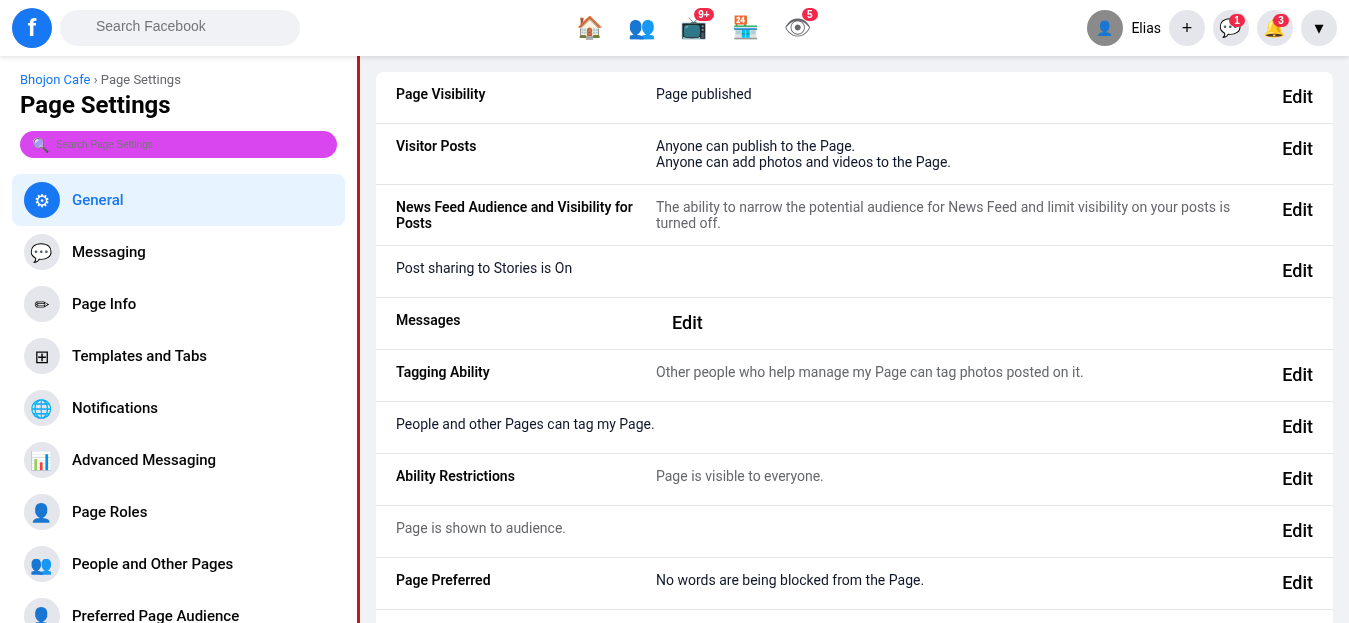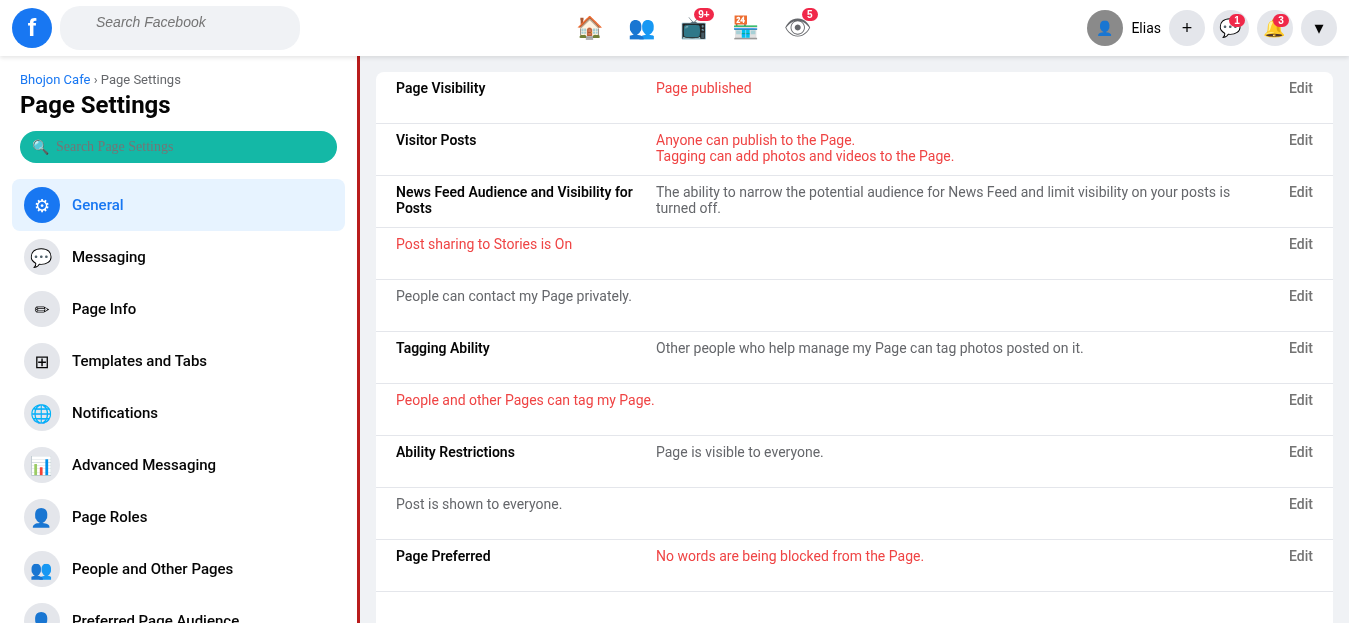--- a/index.html
+++ b/index.html
@@ -21,26 +21,25 @@
       border-radius: 50%;
       display: flex; align-items: center; justify-content: center;
       color: #fff; font-size: 24px; font-weight: bold;
       flex-shrink: 0;
     }
     .search-bar {
       margin-left: 8px;
       background: #f0f2f5;
       border: none;
       border-radius: 20px;
-      padding: 8px 16px 20px 36px;
+      padding: 8px 16px 12px 36px;
       width: 240px;
       font-size: 14px;
       outline: none;
       position: relative;
-      font-style: italic;
     }
     .search-wrap {
       position: relative;
       display: flex; align-items: center;
     }
     .search-wrap .search-icon-inner {
       position: absolute; left: 18px; color: #65676b; font-size: 14px;
     }
     .nav-center {
       flex: 1;
@@ -125,27 +124,26 @@
     .sidebar-search-wrap {
       position: relative;
       margin: 0 8px 16px;
     }
     .sidebar-search-icon {
       position: absolute; left: 12px; top: 50%; transform: translateY(-50%);
       color: #65676b; font-size: 14px;
     }
     .sidebar-search {
       width: 100%;
-      background: #14b8a6;
+      background: #d946ef;
       border: none;
       border-radius: 20px;
       padding: 8px 16px 8px 36px;
-      font-size: 14px;
+      font-size: 10px;
       outline: none;
-      font-family: Liberation Serif, serif;
     }
     .sidebar-item {
       display: flex;
       align-items: center;
       gap: 12px;
       padding: 8px 12px;
       border-radius: 8px;
       cursor: pointer;
       color: #050505;
       font-weight: 500;
@@ -173,42 +171,42 @@
       padding: 16px;
     }
     .settings-card {
       background: #fff;
       border-radius: 8px;
       overflow: hidden;
     }
     .settings-row {
       display: flex;
       align-items: flex-start;
-      padding: 8px 20px;
+      padding: 14px 20px;
       border-bottom: 1px solid #e4e6eb;
       min-height: 52px;
     }
     .settings-row:last-child { border-bottom: none; }
     .settings-label {
       width: 260px;
       min-width: 260px;
       font-weight: 600;
       font-size: 14px;
       color: #050505;
       padding-right: 16px;
     }
     .settings-value {
       flex: 1;
       font-size: 14px;
       color: #65676b;
     }
-    .settings-value .link-style { color: #ef4444; }
+    .settings-value .link-style { color: #0f172a; }
     .settings-edit {
-      font-size: 14px;
-      color: #737373;
+      font-size: 18px;
+      color: #000000;
       cursor: pointer;
       font-weight: 500;
       white-space: nowrap;
       padding-left: 16px;
     }
 
     
     ::-webkit-scrollbar { width: 8px; }
     ::-webkit-scrollbar-track { background: #f0f2f5; }
     ::-webkit-scrollbar-thumb { background: #bcc0c4; border-radius: 4px; }
@@ -325,44 +323,42 @@
         <div class="settings-value">
           <span class="link-style">Page published</span>
         </div>
         <div class="settings-edit">Edit</div>
       </div>
 
       <div class="settings-row">
         <div class="settings-label">Visitor Posts</div>
         <div class="settings-value">
           <span class="link-style">Anyone can publish to the Page.</span><br>
-          <span class="link-style">Tagging can add photos and videos to the Page.</span>
+          <span class="link-style">Anyone can add photos and videos to the Page.</span>
         </div>
         <div class="settings-edit">Edit</div>
       </div>
 
       <div class="settings-row">
         <div class="settings-label">News Feed Audience and Visibility for Posts</div>
         <div class="settings-value">
           <span>The ability to narrow the potential audience for News Feed and limit visibility on your posts is turned off.</span>
         </div>
         <div class="settings-edit">Edit</div>
       </div>
 
       <div class="settings-row">
         <div class="settings-value">
           <span class="link-style">Post sharing to Stories is On</span>
         </div>
         <div class="settings-edit">Edit</div>
       </div>
 
       <div class="settings-row">
-        <div class="settings-value">
-          <span>People can contact my Page privately.</span>
-        </div>
+        <div class="settings-label">Messages</div>
         <div class="settings-edit">Edit</div>
       </div>
 
       <div class="settings-row">
         <div class="settings-label">Tagging Ability</div>
         <div class="settings-value">
           <span>Other people who help manage my Page can tag photos posted on it.</span>
         </div>
         <div class="settings-edit">Edit</div>
       </div>
@@ -377,21 +373,21 @@
       <div class="settings-row">
         <div class="settings-label">Ability Restrictions</div>
         <div class="settings-value">
           <span>Page is visible to everyone.</span>
         </div>
         <div class="settings-edit">Edit</div>
       </div>
 
       <div class="settings-row">
         <div class="settings-value">
-          <span>Post is shown to everyone.</span>
+          <span>Page is shown to audience.</span>
         </div>
         <div class="settings-edit">Edit</div>
       </div>
 
       <div class="settings-row">
         <div class="settings-label">Page Preferred</div>
         <div class="settings-value">
           <span class="link-style">No words are being blocked from the Page.</span>
         </div>
         <div class="settings-edit">Edit</div>

